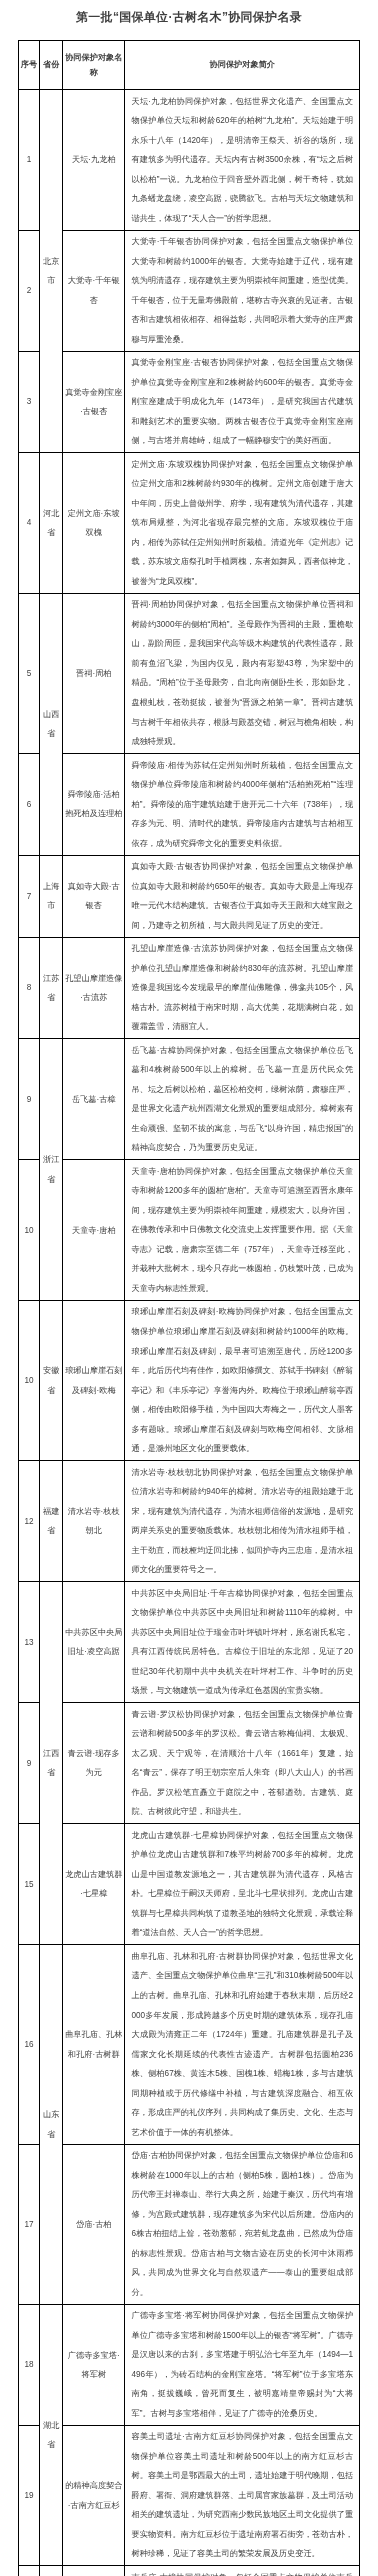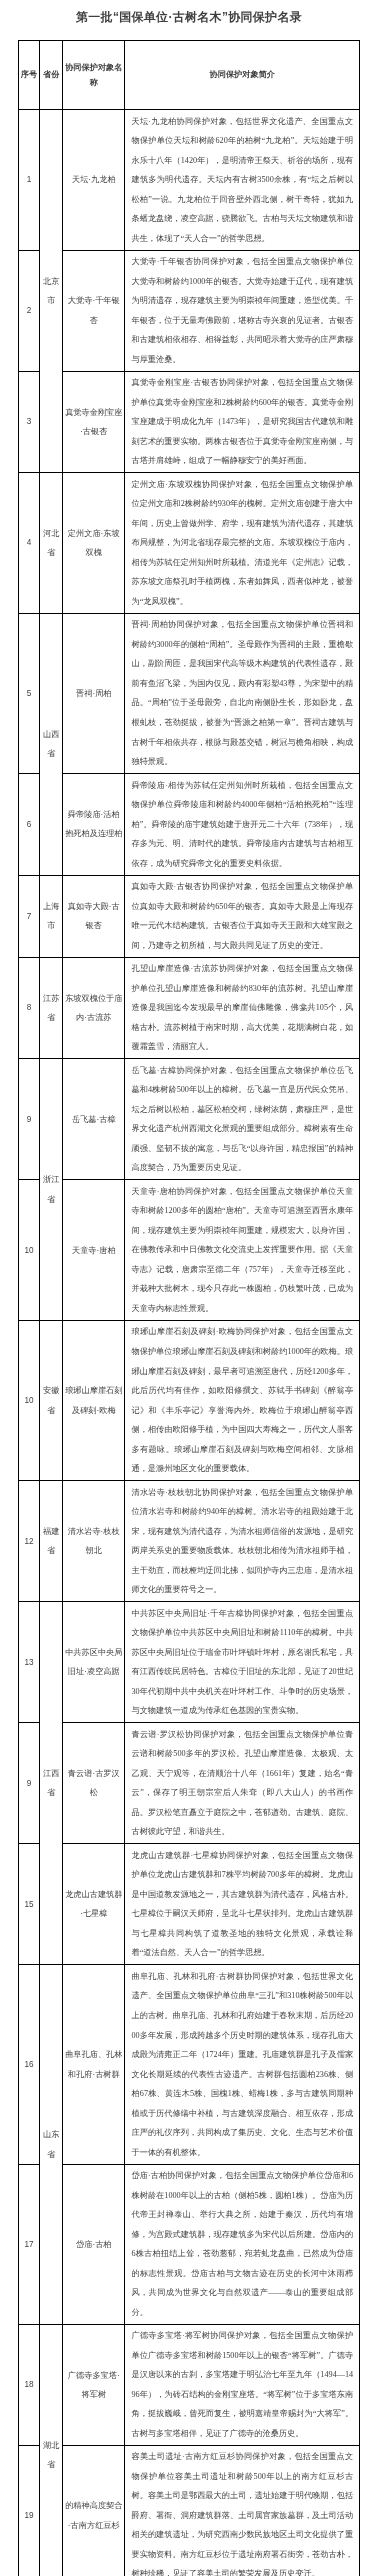--- a/index.html
+++ b/index.html
@@ -35,32 +35,31 @@
     border: 0.8px solid #000000;
     vertical-align: middle;
     font-size: 8.2px;
     color: #3f3f3f;
     word-break: break-all;
   }
   table.protection-table th {
     font-weight: bold;
     text-align: center;
     line-height: 1.85;
-    padding: 19px 1px;
+    padding: 9px 1px;
   }
   td.cell-no, td.cell-prov, td.cell-name {
     text-align: center;
     line-height: 2.35;
     padding: 1px 1px;
   }
   td.cell-desc {
     text-align: justify;
     line-height: 2.38;
     padding: 1.5px 6.2px;
-    font-family: Liberation Serif, serif;
   }
 </style>
 </head>
 <body>
 
 <div class="doc-title">第一批“国保单位·古树名木”协同保护名录</div>
 
 <table class="protection-table">
   <colgroup>
     <col class="c-no">
@@ -112,21 +111,21 @@
       </tr>
       <tr>
         <td class="cell-no">7</td>
         <td class="cell-prov" rowspan="1">上海市</td>
         <td class="cell-name">真如寺大殿·古银杏</td>
         <td class="cell-desc">真如寺大殿·古银杏协同保护对象，包括全国重点文物保护单位真如寺大殿和树龄约650年的银杏。真如寺大殿是上海现存唯一元代木结构建筑。古银杏位于真如寺天王殿和大雄宝殿之间，乃建寺之初所植，与大殿共同见证了历史的变迁。</td>
       </tr>
       <tr>
         <td class="cell-no">8</td>
         <td class="cell-prov" rowspan="1">江苏省</td>
-        <td class="cell-name">东坡双槐位于庙内·古流苏</td>
+        <td class="cell-name">孔望山摩崖造像·古流苏</td>
         <td class="cell-desc">孔望山摩崖造像·古流苏协同保护对象，包括全国重点文物保护单位孔望山摩崖造像和树龄约830年的流苏树。孔望山摩崖造像是我国迄今发现最早的摩崖仙佛雕像，佛龛共105个，风格古朴。流苏树植于南宋时期，高大优美，花期满树白花，如覆霜盖雪，清丽宜人。</td>
       </tr>
       <tr>
         <td class="cell-no">9</td>
         <td class="cell-prov" rowspan="2">浙江省</td>
         <td class="cell-name">岳飞墓·古樟</td>
         <td class="cell-desc">岳飞墓·古樟协同保护对象，包括全国重点文物保护单位岳飞墓和4株树龄500年以上的樟树。岳飞墓一直是历代民众凭吊、坛之后树以松柏，墓区松柏交柯，绿树浓荫，肃穆庄严，是世界文化遗产杭州西湖文化景观的重要组成部分。樟树素有生命顽强、坚韧不拔的寓意，与岳飞“以身许国，精忠报国”的精神高度契合，乃为重要历史见证。</td>
       </tr>
       <tr>
         <td class="cell-no">10</td>
@@ -146,22 +145,22 @@
         <td class="cell-desc">清水岩寺·枝枝朝北协同保护对象，包括全国重点文物保护单位清水岩寺和树龄约940年的樟树。清水岩寺的祖殿始建于北宋，现有建筑为清代遗存，为清水祖师信俗的发源地，是研究两岸关系史的重要物质载体。枝枝朝北相传为清水祖师手植，主干劲直，而枝桠均迂回北拂，似回护寺内三忠庙，是清水祖师文化的重要符号之一。</td>
       </tr>
       <tr>
         <td class="cell-no">13</td>
         <td class="cell-prov" rowspan="3">江西省</td>
         <td class="cell-name">中共苏区中央局旧址·凌空高踞</td>
         <td class="cell-desc">中共苏区中央局旧址·千年古樟协同保护对象，包括全国重点文物保护单位中共苏区中央局旧址和树龄1110年的樟树。中共苏区中央局旧址位于瑞金市叶坪镇叶坪村，原名谢氏私宅，具有江西传统民居特色。古樟位于旧址的东北部，见证了20世纪30年代初期中共中央机关在叶坪村工作、斗争时的历史场景，与文物建筑一道成为传承红色基因的宝贵实物。</td>
       </tr>
       <tr>
         <td class="cell-no">9</td>
-        <td class="cell-name">青云谱·古罗汉松</td>
-        <td class="cell-desc">青云谱·罗汉松协同保护对象，包括全国重点文物保护单位青云谱和树龄500多年的罗汉松。孔望山摩崖造像、太极观、太乙观、天宁观等，在清顺治十八年（1661年）复建，始名“青云”，保存了明王朝宗室后人朱耷（即八大山人）的书画作品。罗汉松笔直矗立于庭院之中，苍郁遒劲。古建筑、庭院、古树彼此守望，和谐共生。</td>
+        <td class="cell-name">青云谱·现存多为元</td>
+        <td class="cell-desc">青云谱·罗汉松协同保护对象，包括全国重点文物保护单位青云谱和树龄500多年的罗汉松。青云谱古称梅仙祠、太极观、太乙观、天宁观等，在清顺治十八年（1661年）复建，始名“青云”，保存了明王朝宗室后人朱耷（即八大山人）的书画作品。罗汉松笔直矗立于庭院之中，苍郁遒劲。古建筑、庭院、古树彼此守望，和谐共生。</td>
       </tr>
       <tr>
         <td class="cell-no">15</td>
         <td class="cell-name">龙虎山古建筑群·七星樟</td>
         <td class="cell-desc">龙虎山古建筑群·七星樟协同保护对象，包括全国重点文物保护单位龙虎山古建筑群和7株平均树龄700多年的樟树。龙虎山是中国道教发源地之一，其古建筑群为清代遗存，风格古朴。七星樟位于嗣汉天师府，呈北斗七星状排列。龙虎山古建筑群与七星樟共同构筑了道教圣地的独特文化景观，承载诠释着“道法自然、天人合一”的哲学思想。</td>
       </tr>
       <tr>
         <td class="cell-no">16</td>
         <td class="cell-prov" rowspan="2">山东省</td>
         <td class="cell-name">曲阜孔庙、孔林和孔府·古树群</td>

